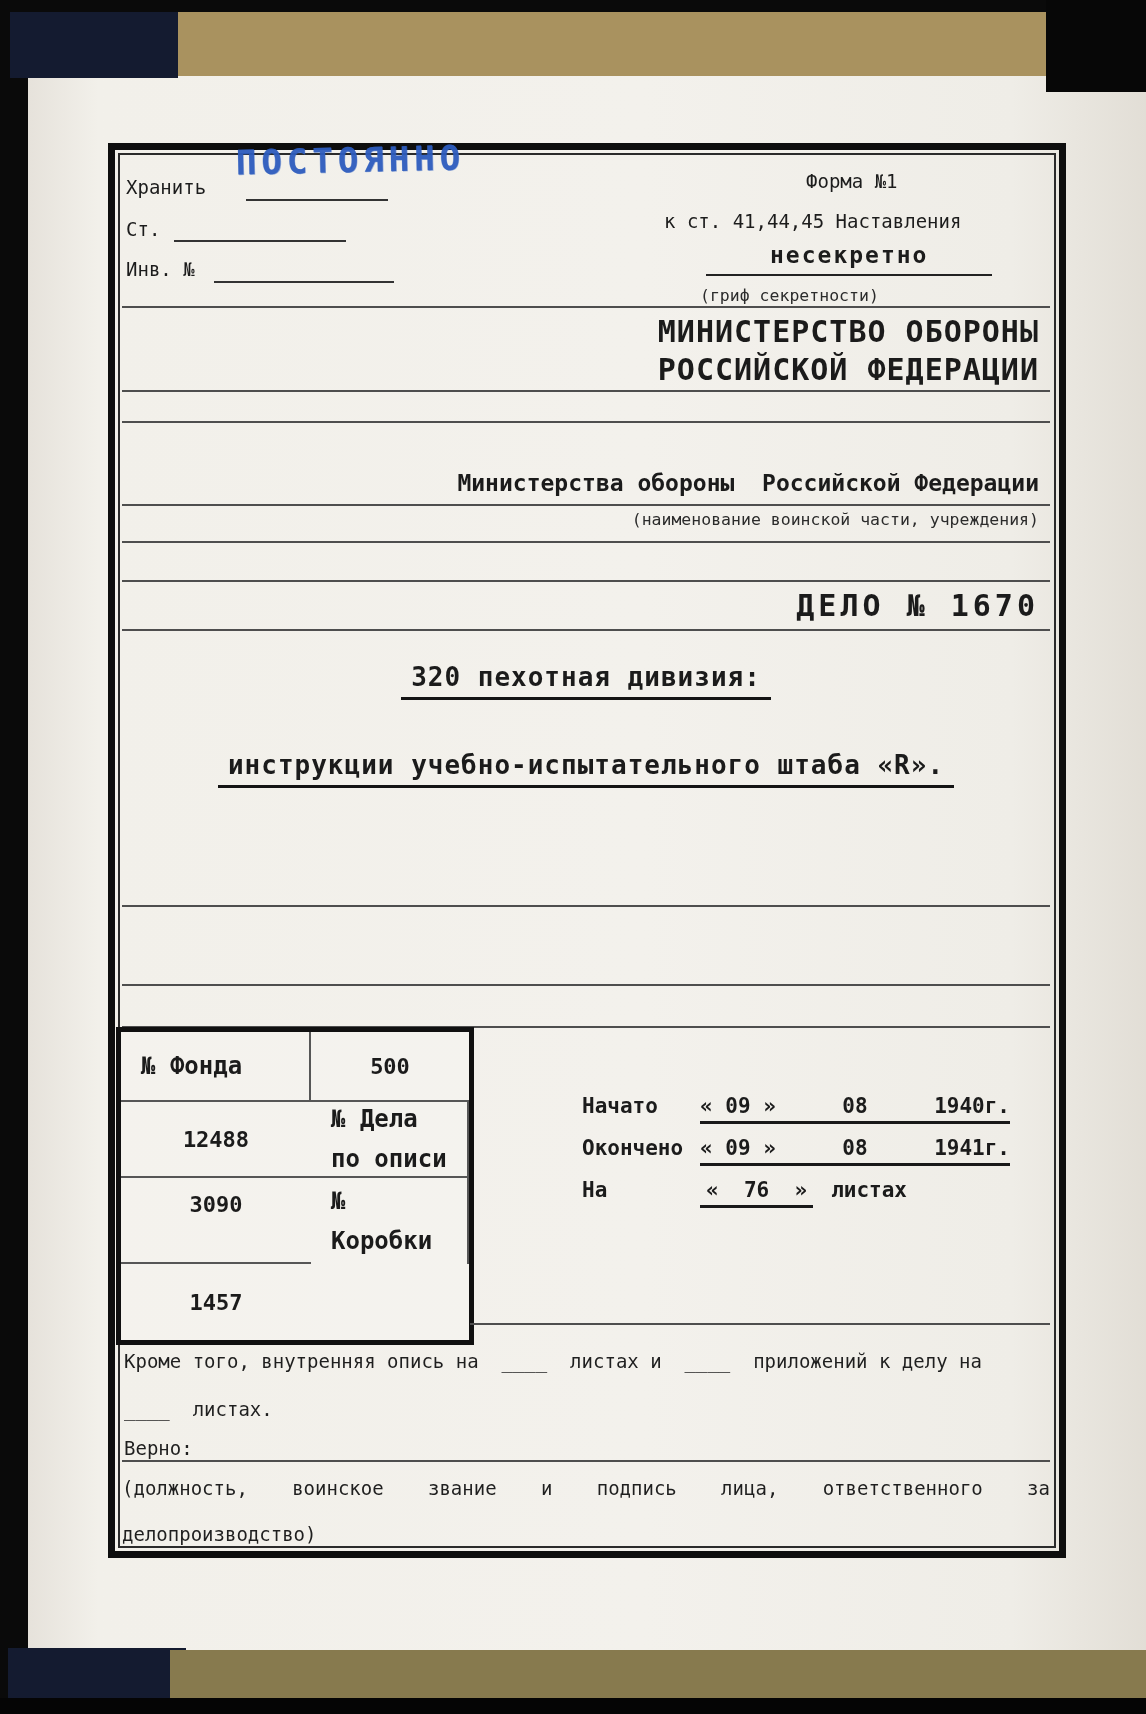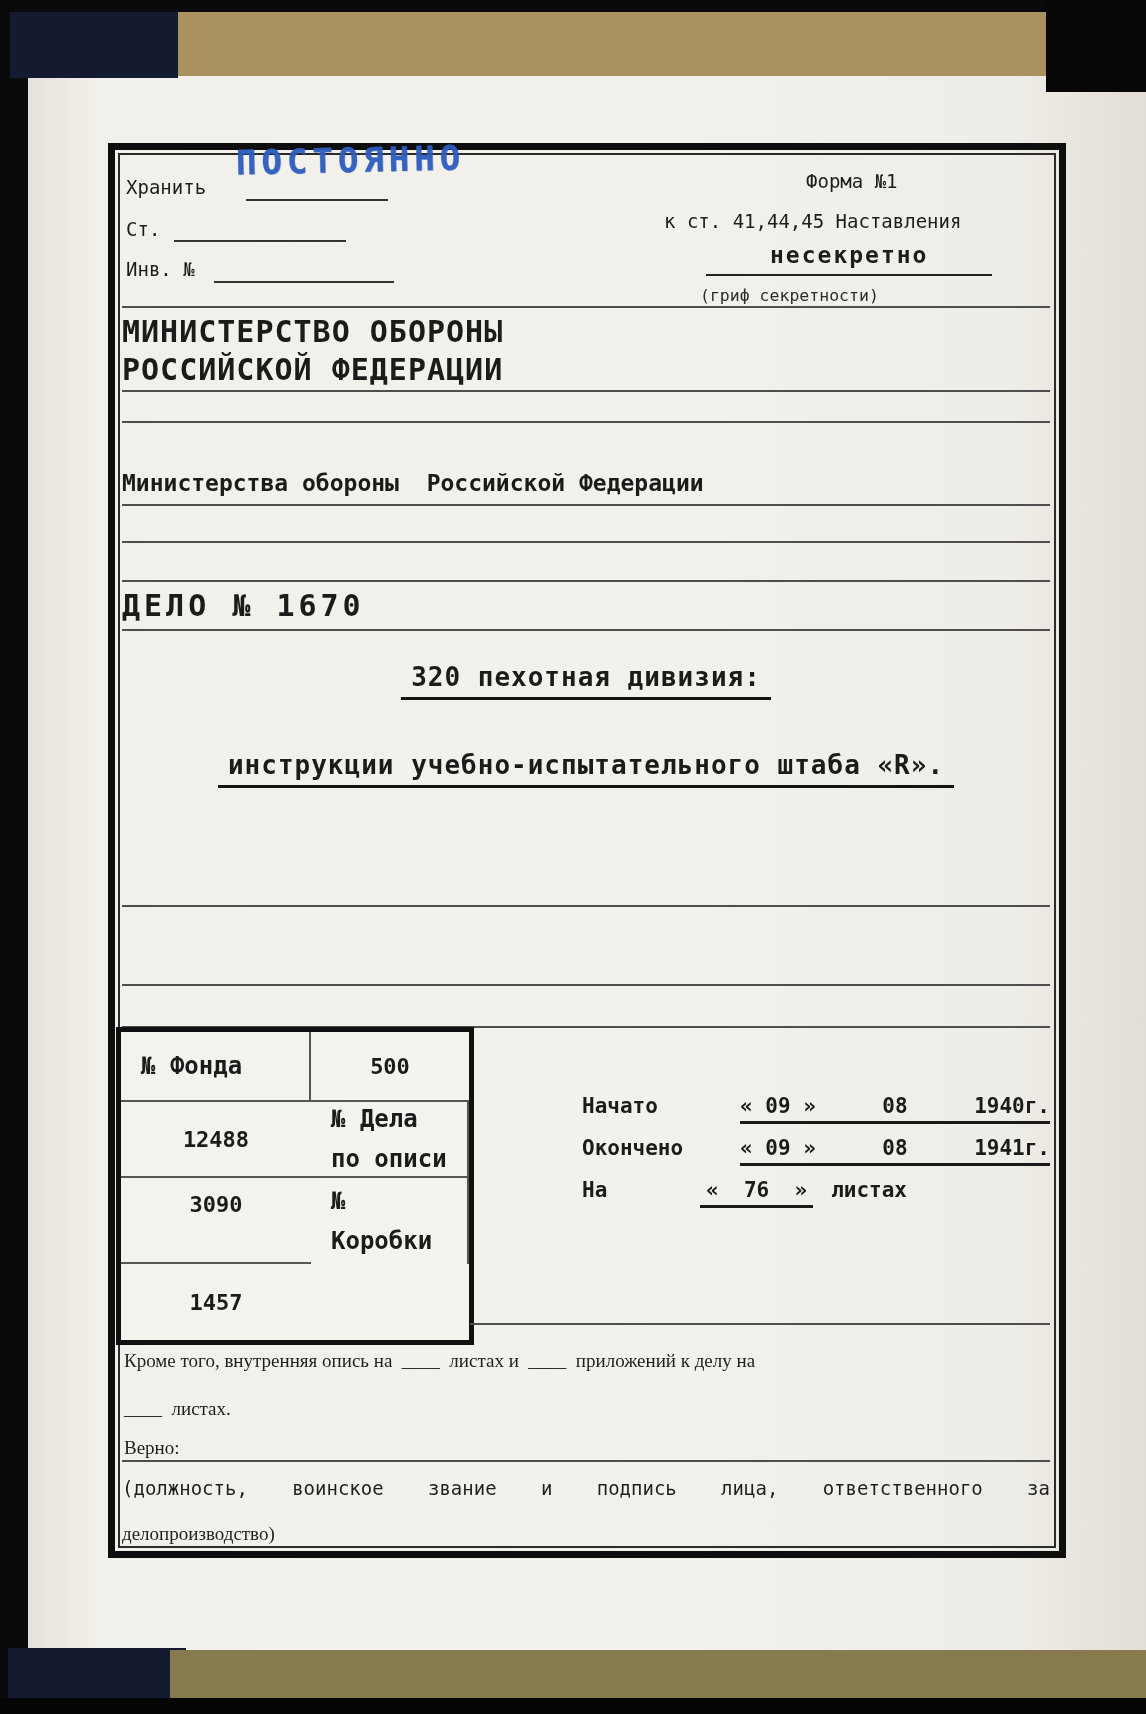--- a/index.html
+++ b/index.html
@@ -18,21 +18,21 @@
   .black-bottom{left:0;top:1698px;width:1146px;height:16px;background:#050505;}
   
   .frame{left:108px;top:143px;width:958px;height:1415px;border:7px solid #0e0e0e;box-sizing:border-box;}
   .frame-inner{position:absolute;inset:3px;border:2px solid #2b2b2b;}
   
   .hline{position:absolute;left:122px;width:928px;height:0;border-top:2px solid #4e4e4e;}
   .fill-line{position:absolute;height:0;border-top:2px solid #333;}
   
   .t{position:absolute;font-size:19px;color:#1c1c1c;}
   .pre{white-space:pre;}
-  .row{position:absolute;left:122px;width:928px;text-align:left;}
+  .row{position:absolute;left:111px;width:928px;text-align:right;}
   .ministry{font-weight:bold;font-size:30px;letter-spacing:1px;}
   .archive{font-weight:bold;font-size:23px;}
   .caption{font-size:16.5px;color:#2b2b2b;}
   .delo{font-weight:bold;font-size:30px;letter-spacing:4px;}
   .subject{position:absolute;left:122px;width:928px;text-align:center;}
   .subject span{display:inline-block;font-weight:bold;font-size:26px;letter-spacing:1px;
                 border-bottom:3px solid #141414;padding:0 10px 5px;}
   .secret{font-weight:bold;font-size:23px;letter-spacing:2px;}
   
   .stamp{position:absolute;left:236px;top:140px;font-size:34px;font-weight:bold;letter-spacing:5px;
@@ -45,25 +45,25 @@
   .reg-cell{border-bottom:2px solid #565656;display:flex;align-items:center;box-sizing:border-box;}
   .reg-label{padding-left:20px;padding-right:6px;border-right:2px solid #565656;
              font-weight:bold;font-size:24px;line-height:40px;}
   .reg-value{justify-content:center;font-weight:bold;font-size:22px;}
   .reg-last{border-bottom:none;}
   
   .date-row{position:absolute;left:582px;display:flex;align-items:baseline;
             font-weight:bold;font-size:21px;}
   .date-label{width:118px;}
   .date-field{width:310px;display:flex;justify-content:space-between;
-              border-bottom:3px solid #191919;padding-bottom:3px;margin-left:40px;}
+              border-bottom:3px solid #191919;padding-bottom:3px;}
   .sheet-field{border-bottom:3px solid #191919;padding:0 6px 3px;white-space:pre;}
   .sheet-suffix{margin-left:18px;}
   
-  .foot{position:absolute;font-size:19px;color:#1f1f1f;white-space:pre;font-family:Liberation Serif, serif;}
+  .foot{position:absolute;font-size:19px;color:#1f1f1f;white-space:pre;}
   .justify{position:absolute;left:122px;width:928px;font-size:19px;color:#1f1f1f;
            text-align:justify;text-align-last:justify;}
 </style>
 </head>
 <body>
 
 <div id="scene">
 
   <div class="abs paper"></div>
   <div class="abs black-tr"></div>
@@ -93,20 +93,21 @@
   <div class="t caption" style="left:700px;top:286px;">(гриф секретности)</div>
 
   <div class="hline" style="top:306px;"></div>
   <div class="row ministry" style="top:314px;">МИНИСТЕРСТВО ОБОРОНЫ</div>
   <div class="row ministry" style="top:352px;">РОССИЙСКОЙ ФЕДЕРАЦИИ</div>
   <div class="hline" style="top:390px;"></div>
   <div class="hline" style="top:421px;"></div>
 
   <div class="row archive pre" style="top:470px;">Министерства обороны  Российской Федерации</div>
   <div class="hline" style="top:504px;"></div>
+  <div class="row caption" style="top:510px;">(наименование воинской части, учреждения)</div>
   <div class="hline" style="top:541px;"></div>
 
   <div class="hline" style="top:580px;"></div>
   <div class="row delo" style="top:588px;">ДЕЛО № 1670</div>
   <div class="hline" style="top:629px;"></div>
 
   <div class="subject" style="top:662px;"><span>320 пехотная дивизия:</span></div>
   <div class="subject" style="top:750px;"><span>инструкции учебно-испытательного штаба «R».</span></div>
 
   <div class="hline" style="top:905px;"></div>

